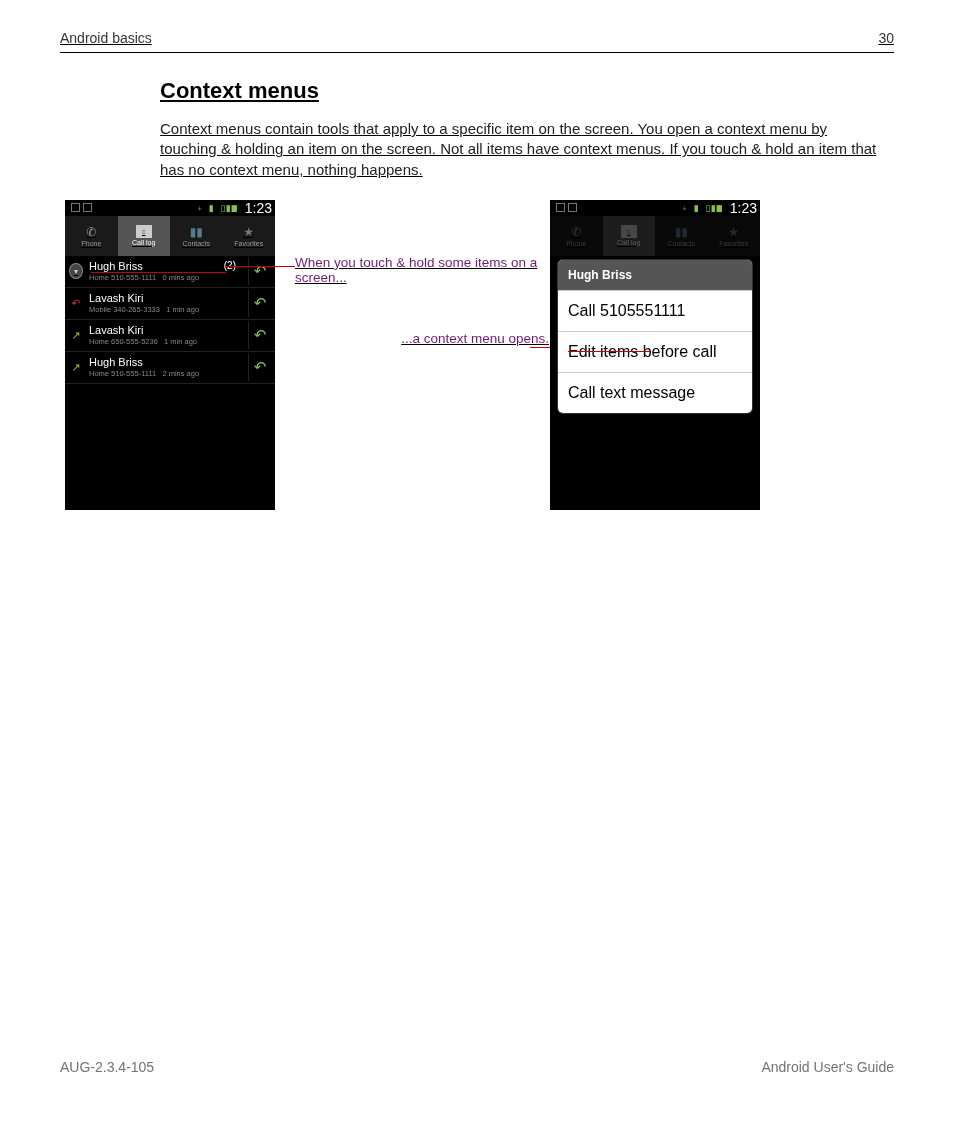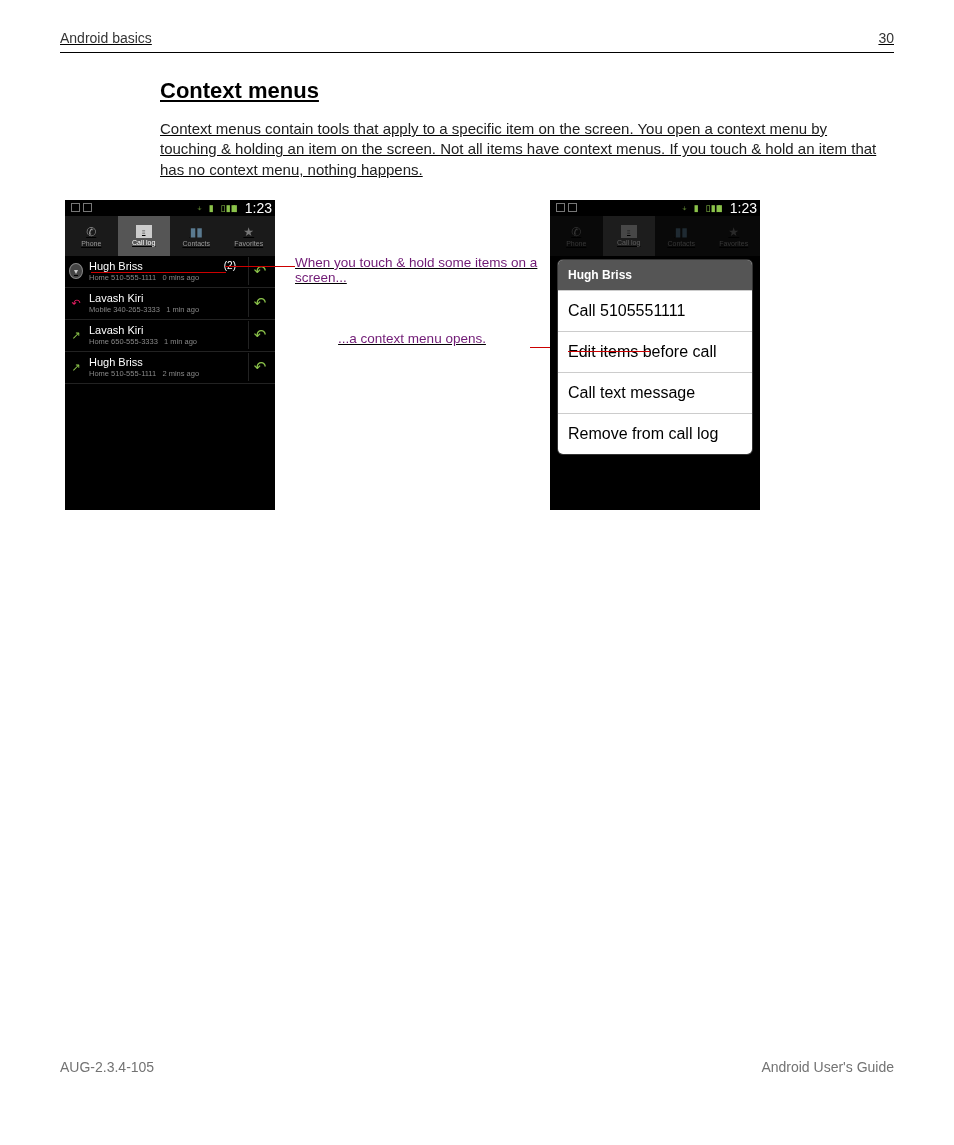--- a/index.html
+++ b/index.html
@@ -166,21 +166,21 @@
 
   
   .annot-col {
     width: 275px;
     position: relative;
     font-size: 13.5px;
     color:#701a75;
     padding-top: 55px;
   }
   .annot1 { margin-left: 20px; margin-bottom: 46px;}
-  .annot2 { text-align: center; margin-right: 1px; }
+  .annot2 { text-align: right; margin-right: 1px; }
 
   .redline {
     position: absolute;
     background: #cc0000;
     height: 1.5px;
   }
 
   .page-footer {
     position: absolute;
     bottom: 70px;
@@ -278,21 +278,21 @@
       </div>
 
       <div class="call-row">
         <span class="call-icon arrow-out">↗</span>
         <div class="call-info">
           <div class="call-name">
               <span>Lavash Kiri</span>
             </div>
           <div class="call-sub">
             <span>Home</span>
-            <span>650-555-3333</span>&nbsp;&nbsp;
+            <span>650-555-5236</span>&nbsp;&nbsp;
             <span>1 min ago</span>
           </div>
         </div>
         <span class="call-dial">
             <span>↶</span>
           </span>
       </div>
 
       <div class="call-row">
         <span class="call-icon arrow-out">↗</span>
@@ -351,21 +351,20 @@
           <span class="tab-icon" style="color:#777;">★</span>
           <span>Favorites</span>
         </div>
       </div>
 
       <div class="ctx-menu">
         <div class="ctx-title">Hugh Briss</div>
         <div class="ctx-item">Call 5105551111</div>
         <div class="ctx-item">Edit items before call</div>
         <div class="ctx-item">Call text message</div>
-        <div class="ctx-item">Remove from call log</div>
       </div>
 
       <div class="redline" style="left:18px; top:151px; width:82px;"></div>
     </div>
 
   </div>
 
   <div class="page-footer">
     <span>AUG-2.3.4-105</span>
     <span>Android User's Guide</span>

